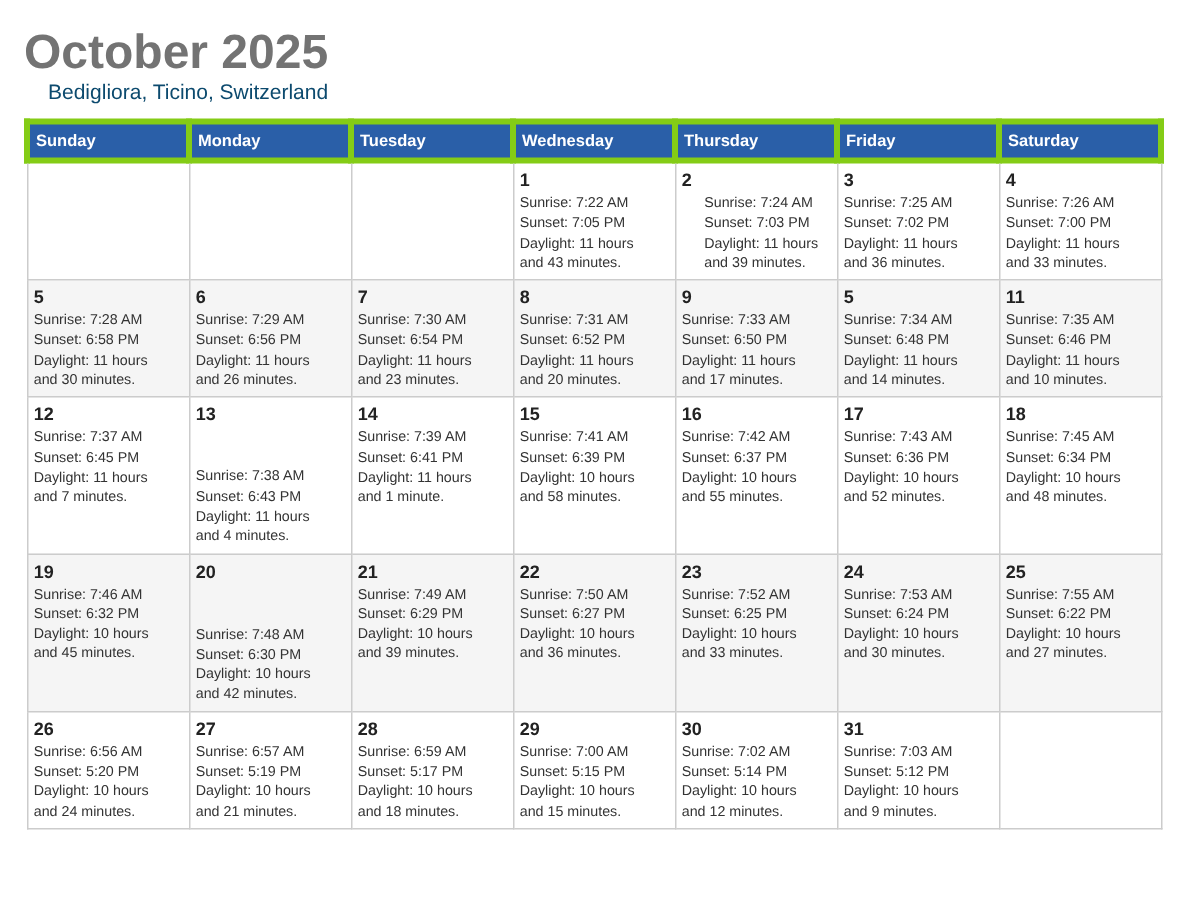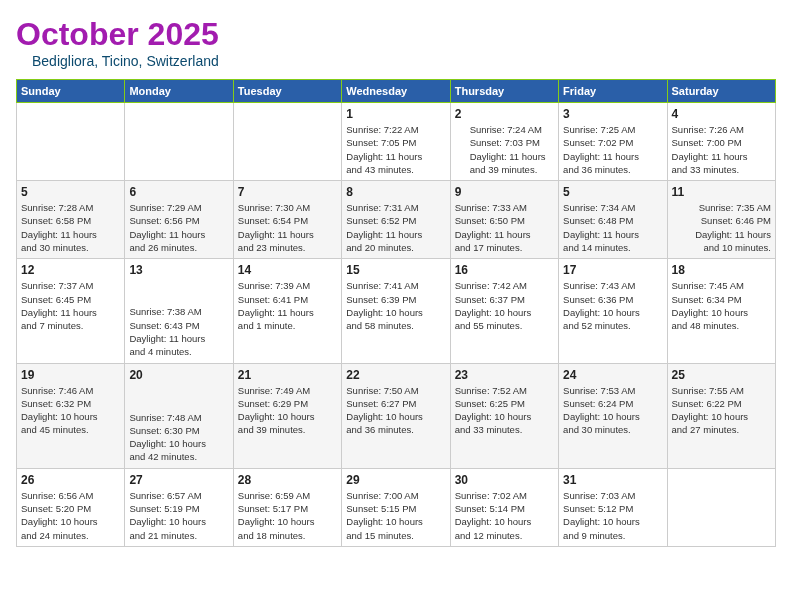--- a/index.html
+++ b/index.html
@@ -29,39 +29,39 @@
     .logo-general { color: #333; }
     .logo-blue { color: #1a5fa8; }
     .logo-icon {
       width: 32px;
       height: 28px;
     }
     .title-block { text-align: right; }
     .month-title {
       font-size: 32px;
       font-weight: bold;
-      color: #a21caf;
+      color: #737373;
     }
     .location {
       font-size: 14px;
       color: #0c4a6e;
     }
     .calendar {
       width: 100%;
       border-collapse: collapse;
       font-size: 10px;
     }
     .calendar thead th {
       background-color: #2a5fa8;
       color: #fff;
       padding: 5px 4px;
       text-align: left;
       font-size: 11px;
       font-weight: bold;
-      border: 1px solid #84cc16;
+      border: 4px solid #84cc16;
     }
     .calendar tbody td {
       border: 1px solid #ccc;
       vertical-align: top;
       padding: 4px;
       width: 108px;
       min-height: 90px;
       background: #fff;
     }
     .calendar tbody tr:nth-child(even) td {
@@ -174,21 +174,21 @@
         </td>
         <td>
           <div class="day-number">5</div>
           <div class="day-info" style="white-space: pre-line;">Sunrise: 7:34 AM
 Sunset: 6:48 PM
 Daylight: 11 hours
 and 14 minutes.</div>
         </td>
         <td>
           <div class="day-number">11</div>
-          <div class="day-info" style="white-space: pre-line; text-align: right;">Sunrise: 7:35 AM
+          <div class="day-info" style="white-space: pre-line;">Sunrise: 7:35 AM
 Sunset: 6:46 PM
 Daylight: 11 hours
 and 10 minutes.</div>
         </td>
       </tr>
       <tr>
         <td>
           <div class="day-number">12</div>
           <div class="day-info" style="white-space: pre-line;">Sunrise: 7:37 AM
 Sunset: 6:45 PM

